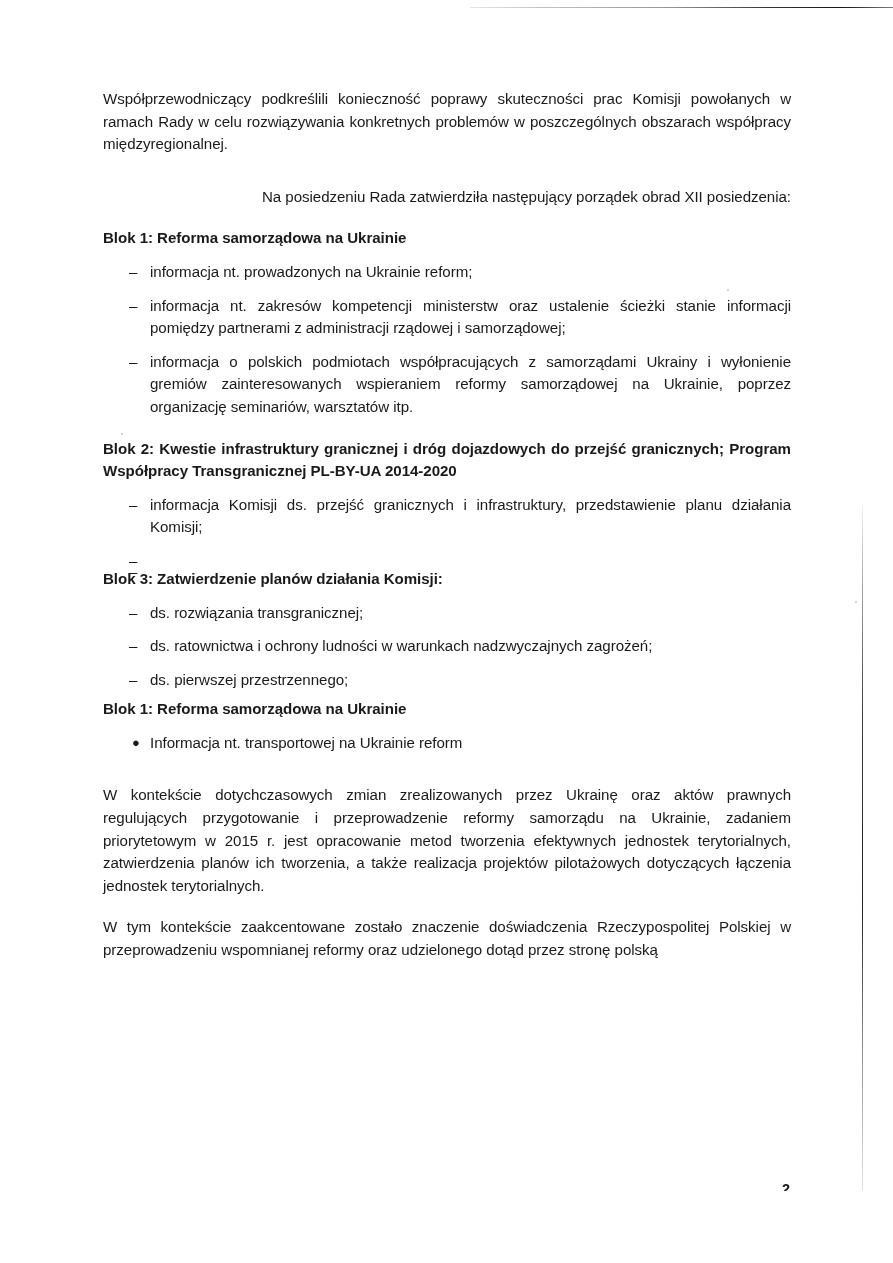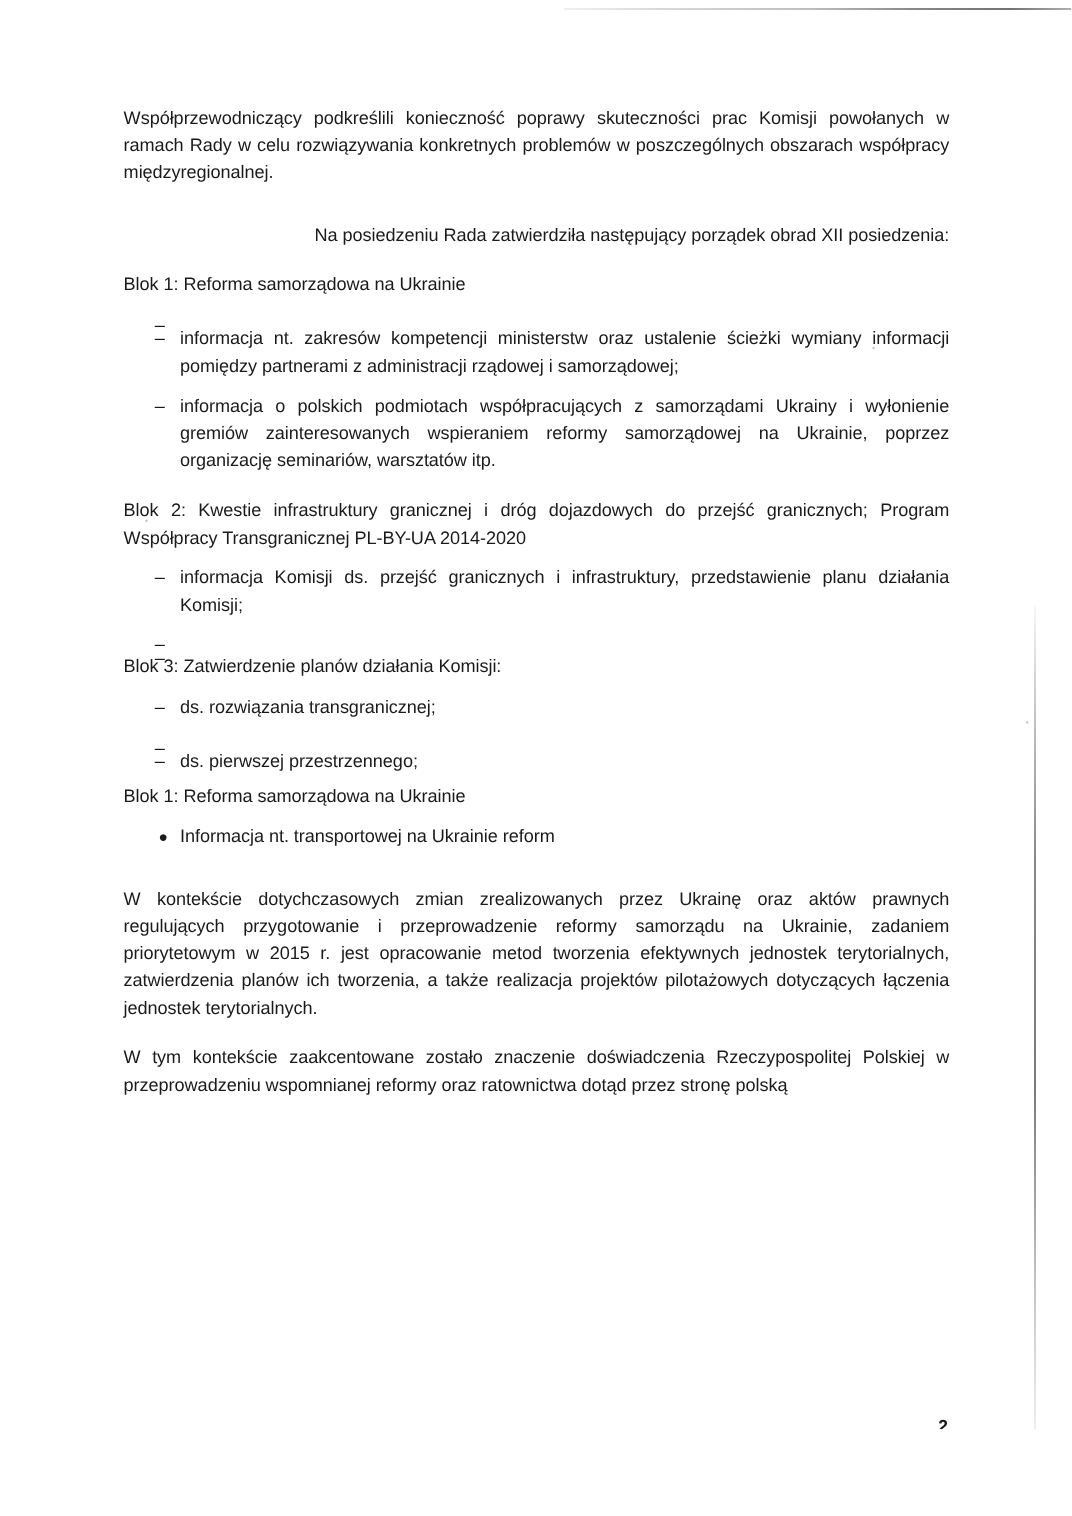--- a/index.html
+++ b/index.html
@@ -76,21 +76,21 @@
   .para.last-left { text-align: right; }
 
   .gap-lg  { height: 30px; }
   .gap-md  { height: 19px; }
   .gap-sm  { height: 11px; }
   .gap-xs  { height: 7px; }
 
   .heading {
     font-size: 15.1px;
     line-height: 22.6px;
-    font-weight: normal;
+    font-weight: bold;
     text-align: justify;
     margin: 0;
     letter-spacing: -0.05px;
   }
   .heading.single { text-align: left; }
 
   
   .bullet-row {
     position: relative;
     padding-left: 47px;
@@ -147,27 +147,28 @@
     <p class="para last-left">Na posiedzeniu Rada zatwierdziła następujący porządek obrad XII posiedzenia:</p>
 
     <div class="gap-md"></div>
 
     <p class="heading single">Blok 1: Reforma samorządowa na Ukrainie</p>
 
     <div class="gap-sm"></div>
 
     <div class="bullet-row flat">
       <span class="bullet-mark">–</span>
-    </div>
-
-    <div class="gap-sm"></div>
-
-    <div class="bullet-row">
-      <span class="bullet-mark">–</span>
-      <span>informacja nt. zakresów kompetencji ministerstw oraz ustalenie ścieżki wymiany informacji pomiędzy partnerami z administracji rządowej i samorządowej;</span>
+      <span>informacja nt. prowadzonych na Ukrainie reform;</span>
+    </div>
+
+    <div class="gap-sm"></div>
+
+    <div class="bullet-row">
+      <span class="bullet-mark">–</span>
+      <span>informacja nt. zakresów kompetencji ministerstw oraz ustalenie ścieżki stanie informacji pomiędzy partnerami z administracji rządowej i samorządowej;</span>
     </div>
 
     <div class="gap-sm"></div>
 
     <div class="bullet-row">
       <span class="bullet-mark">–</span>
       <span>informacja o polskich podmiotach współpracujących z samorządami Ukrainy i wyłonienie gremiów zainteresowanych wspieraniem reformy samorządowej na Ukrainie, poprzez organizację seminariów, warsztatów itp.</span>
     </div>
 
     <div class="gap-md"></div>
@@ -201,20 +202,21 @@
 
     <div class="bullet-row flat">
       <span class="bullet-mark">–</span>
       <span>ds. rozwiązania transgranicznej;</span>
     </div>
 
     <div class="gap-sm"></div>
 
     <div class="bullet-row flat">
       <span class="bullet-mark">–</span>
+      <span>ds. ratownictwa i ochrony ludności w warunkach nadzwyczajnych zagrożeń;</span>
     </div>
 
     <div class="gap-sm"></div>
 
     <div class="bullet-row flat">
       <span class="bullet-mark">–</span>
       <span>ds. pierwszej przestrzennego;</span>
     </div>
 
     <div class="gap-xs"></div>
@@ -230,19 +232,19 @@
 
     <div class="gap-sm"></div>
 
 
     <div class="gap-md"></div>
 
     <p class="para">W kontekście dotychczasowych zmian zrealizowanych przez Ukrainę oraz aktów prawnych regulujących przygotowanie i przeprowadzenie reformy samorządu na Ukrainie, zadaniem priorytetowym w 2015 r. jest opracowanie metod tworzenia efektywnych jednostek terytorialnych, zatwierdzenia planów ich tworzenia, a także realizacja projektów pilotażowych dotyczących łączenia jednostek terytorialnych.</p>
 
     <div class="gap-md"></div>
 
-    <p class="para">W tym kontekście zaakcentowane zostało znaczenie doświadczenia Rzeczypospolitej Polskiej w przeprowadzeniu wspomnianej reformy oraz ratownictwa dotąd przez stronę polską</p>
+    <p class="para">W tym kontekście zaakcentowane zostało znaczenie doświadczenia Rzeczypospolitej Polskiej w przeprowadzeniu wspomnianej reformy oraz udzielonego dotąd przez stronę polską</p>
 
   </div>
 
   <div class="page-number">2</div>
 
 </div>
 
 </body></html>

